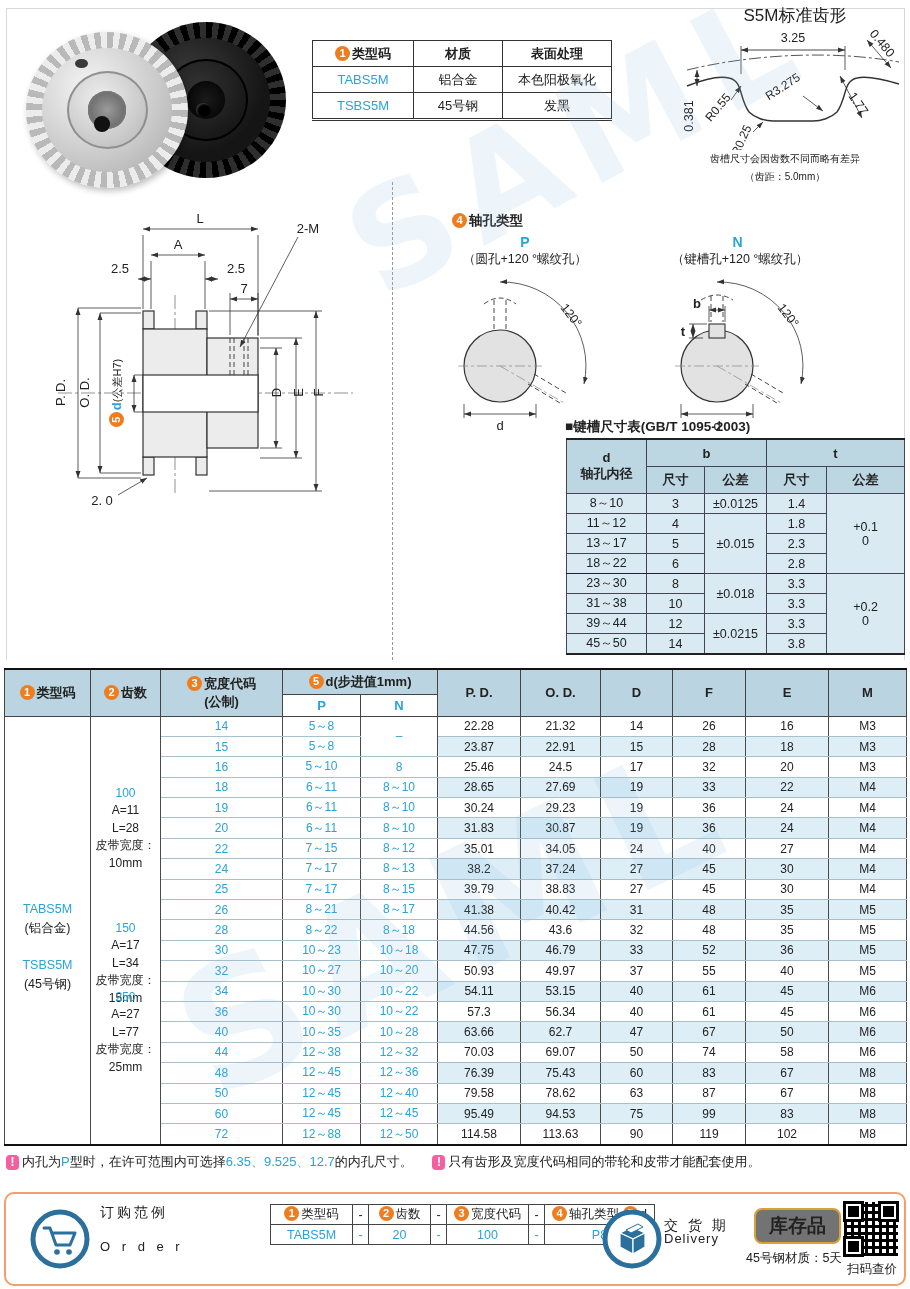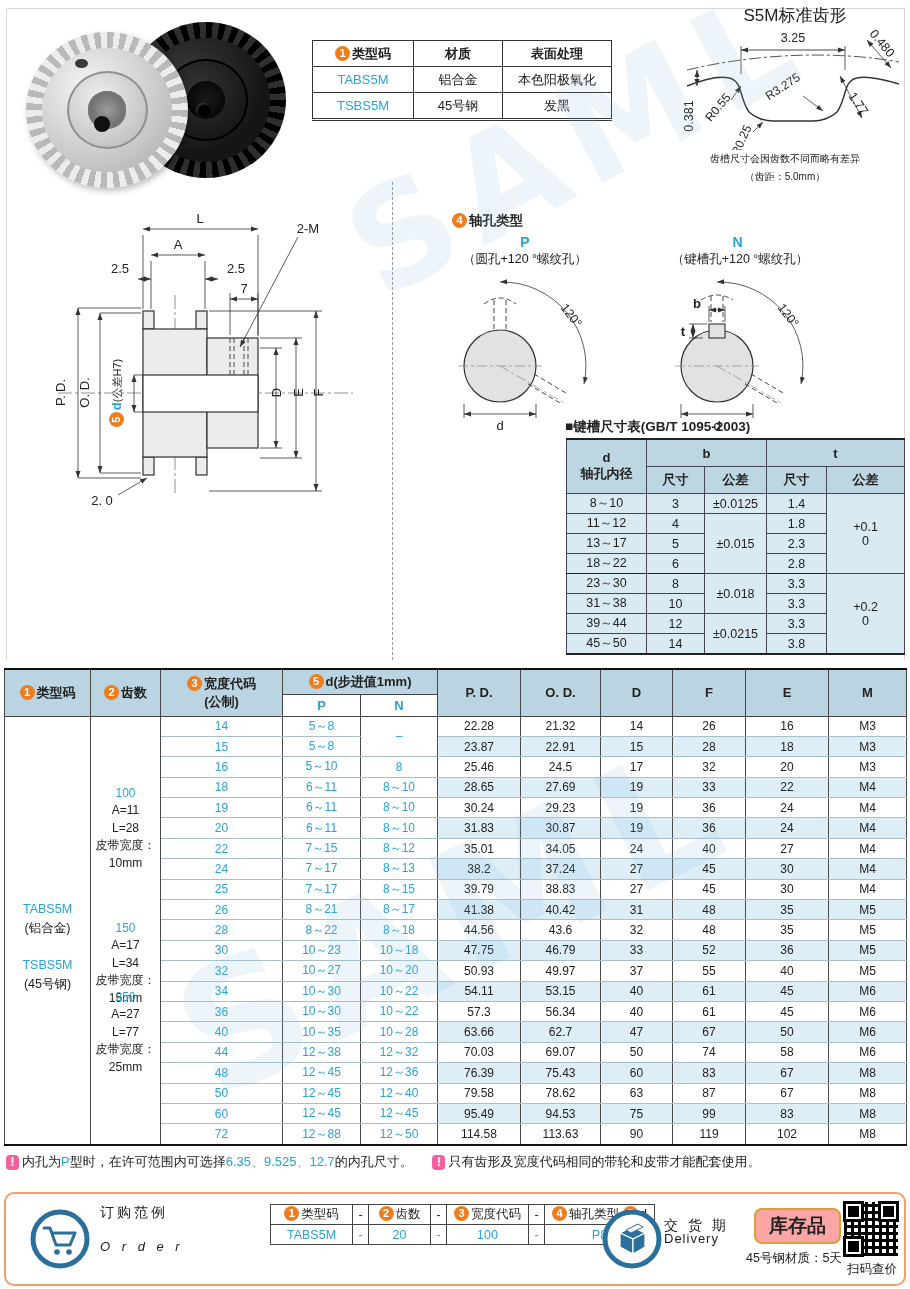--- a/index.html
+++ b/index.html
@@ -63,21 +63,21 @@
   .wb0{top:68px}.wb1{top:203px}.wb2{top:272px}
   
   .notes{font-size:13px;}
   
   .footer{left:4px;top:1192px;width:898px;height:90px;border:2px solid #f49e6b;border-radius:10px;background:#fff;}
   .olabel-cn{font-size:14px;letter-spacing:3px;}
   .olabel-en{font-size:13px;letter-spacing:4px;}
   .order-table{border-collapse:collapse;font-size:12.5px;table-layout:fixed;}
   .order-table td{border:1px solid #444;text-align:center;height:19px;padding:0 2px;}
   .onote{font-size:12.5px;}
-  .stock{padding:3px 13px;font-size:19px;font-weight:bold;background:#fca5a5;
+  .stock{padding:3px 13px;font-size:19px;font-weight:bold;background:#737373;
          border:2px solid #d8a13a;border-radius:8px;}
   .qr{width:58px;height:58px;background:#fff;}
   .qr-noise{position:absolute;inset:2px;
     background:repeating-linear-gradient(90deg,#000 0 3px,transparent 3px 7px),
                repeating-linear-gradient(0deg,#000 0 3px,#fff 3px 7px);}
   .qr-f{position:absolute;width:15px;height:15px;border:3px solid #000;background:#fff;}
   .qr-f::after{content:"";position:absolute;inset:2px;background:#000;}
   .qr-tl{left:1px;top:1px}.qr-tr{right:1px;top:1px}.qr-bl{left:1px;bottom:1px}
 </style>
 </head>
@@ -648,21 +648,21 @@
 <div class="abs footer">
   <svg class="abs" style="left:22px;top:13px;" width="64" height="64" viewBox="0 0 64 64">
     <circle cx="32" cy="32" r="27" fill="#fff" stroke="#2b6f9d" stroke-width="5"></circle>
     <g stroke="#2b6f9d" stroke-width="3" fill="none" stroke-linecap="round" stroke-linejoin="round">
       <path d="M16,21 h6 l6,17 h14 l5,-12 h-22"></path>
     </g>
     <circle cx="29" cy="45" r="2.8" fill="#2b6f9d"></circle>
     <circle cx="41" cy="45" r="2.8" fill="#2b6f9d"></circle>
   </svg>
   <div class="abs olabel-cn" style="left:94px;top:10px;">订购范例</div>
-  <div class="abs olabel-en" style="left:94px;top:45px;font-style:italic;">O r d e r</div>
+  <div class="abs olabel-en" style="left:94px;top:45px;">O r d e r</div>
 
   <table class="order-table abs" style="left:264px;top:10px;">
     <colgroup>
         <col style="width:82px">
         <col style="width:16px">
         <col style="width:62px">
         <col style="width:16px">
         <col style="width:82px">
         <col style="width:16px">
         <col style="width:110px">

